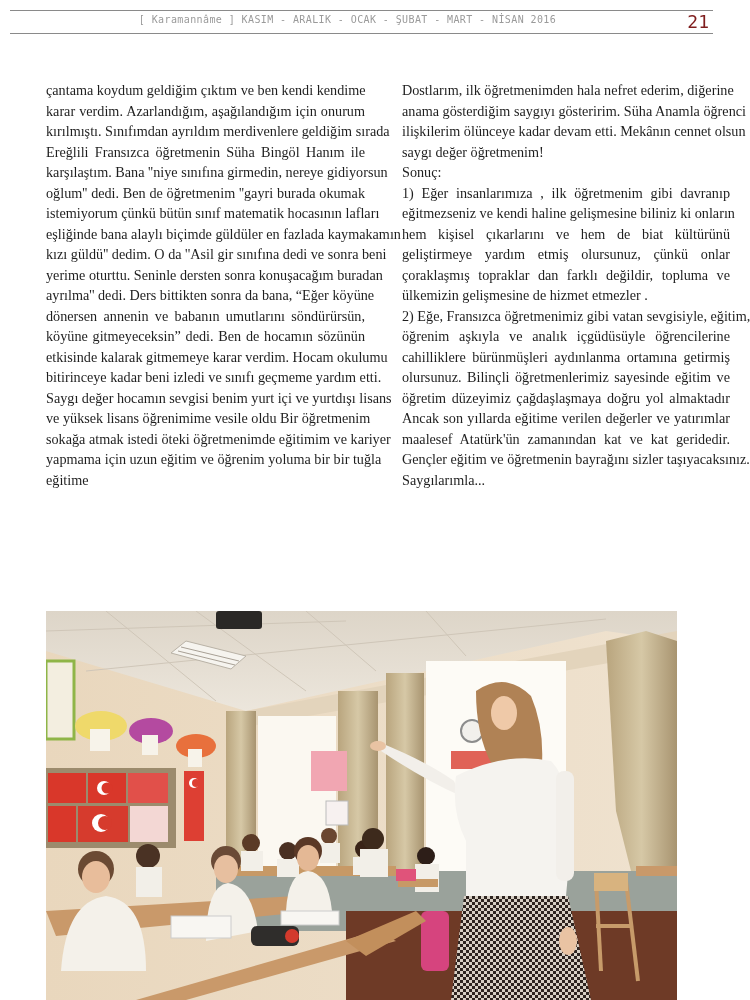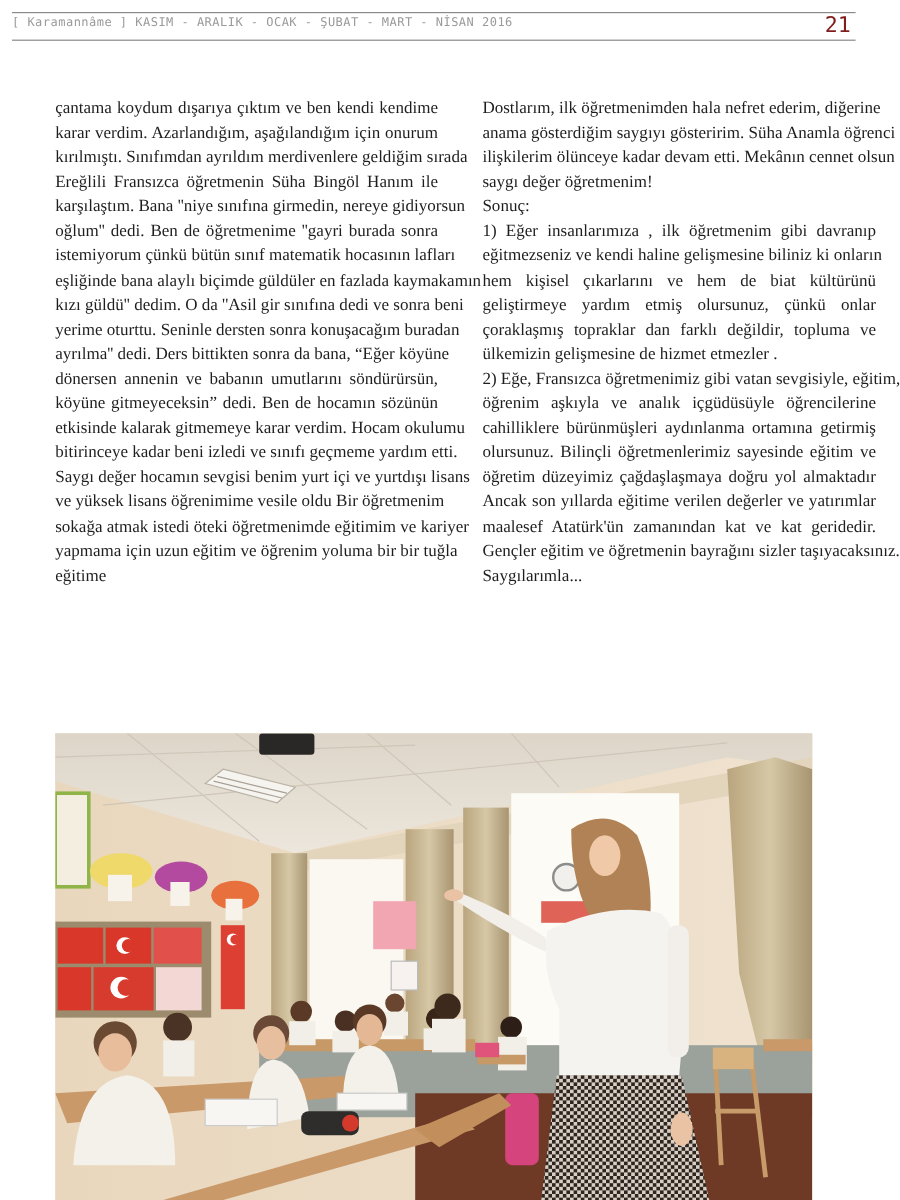--- a/index.html
+++ b/index.html
@@ -1,20 +1,20 @@
 <!DOCTYPE html>
 <html><head>
 <meta charset="utf-8">
 <style>
   html, body { margin: 0; padding: 0; background: #ffffff; }
   body { width: 750px; height: 1000px; position: relative; overflow: hidden; }
 
   .header { position: absolute; left: 10px; top: 10px; width: 703px; height: 22px;
             border-top: 1px solid #8a8a8a; border-bottom: 1px solid #8a8a8a; }
-  .header-title { position: absolute; left: 0; right: 28px; top: 3px; 
+  .header-title { position: absolute; left: 0; right: 28px; top: 3px; text-align: center;
                   font-family: "DejaVu Sans Mono", monospace; font-size: 10px; color: #9a9a9a;
                   letter-spacing: 0.4px; white-space: nowrap; }
   .page-number { position: absolute; right: 4px; top: 0px;
                  font-family: "DejaVu Sans Mono", monospace; font-size: 18px; color: #7f1d1d; }
 
   .col { position: absolute; top: 80px; font-family: "Liberation Serif", serif; font-size: 14.2px;
          line-height: 20.5px; color: #1e1e1e; text-align: justify; }
   .col-left { left: 46px; width: 319px; }
   .col-right { left: 378px; width: 328px; margin-left: 24px; }
   .col .line { display: block; text-align: justify; text-align-last: justify; white-space: nowrap; }
@@ -26,26 +26,26 @@
 </style>
 </head>
 <body>
 
 <div class="header">
   <div class="header-title">[ Karamannâme ]  KASIM - ARALIK - OCAK - ŞUBAT - MART - NİSAN  2016</div>
   <div class="page-number">21</div>
 </div>
 
 <div class="col col-left" id="col-left">
-    <span class="line">çantama koydum dışarıya çıktım ve  ben kendi  kendime</span>
+    <span class="line">çantama koydum geldiğim çıktım ve  ben kendi  kendime</span>
     <span class="line">karar verdim.  Azarlandığım, aşağılandığım  için onurum</span>
     <span class="line">kırılmıştı. Sınıfımdan ayrıldım merdivenlere geldiğim  sırada</span>
     <span class="line">Ereğlili Fransızca öğretmenin Süha Bingöl  Hanım ile</span>
     <span class="line">karşılaştım.  Bana ''niye sınıfına girmedin,  nereye gidiyorsun</span>
-    <span class="line">oğlum'' dedi. Ben de öğretmenime ''gayri  burada sonra</span>
+    <span class="line">oğlum'' dedi. Ben de öğretmenim ''gayri  burada okumak</span>
     <span class="line">istemiyorum çünkü bütün sınıf matematik hocasının lafları</span>
     <span class="line">eşliğinde bana alaylı biçimde güldüler en fazlada kaymakamın</span>
     <span class="line">kızı güldü'' dedim. O da ''Asil gir sınıfına dedi ve  sonra beni</span>
     <span class="line">yerime oturttu. Seninle dersten  sonra konuşacağım buradan</span>
     <span class="line">ayrılma''  dedi. Ders bittikten  sonra da bana,  “Eğer köyüne</span>
     <span class="line">dönersen  annenin ve babanın  umutlarını  söndürürsün,</span>
     <span class="line">köyüne  gitmeyeceksin”  dedi.   Ben  de  hocamın  sözünün</span>
     <span class="line">etkisinde kalarak gitmemeye karar verdim.  Hocam  okulumu</span>
     <span class="line last">bitirinceye kadar beni izledi ve sınıfı geçmeme yardım etti.</span>
     <span class="line"> Saygı değer hocamın  sevgisi  benim yurt içi  ve yurtdışı  lisans</span>

